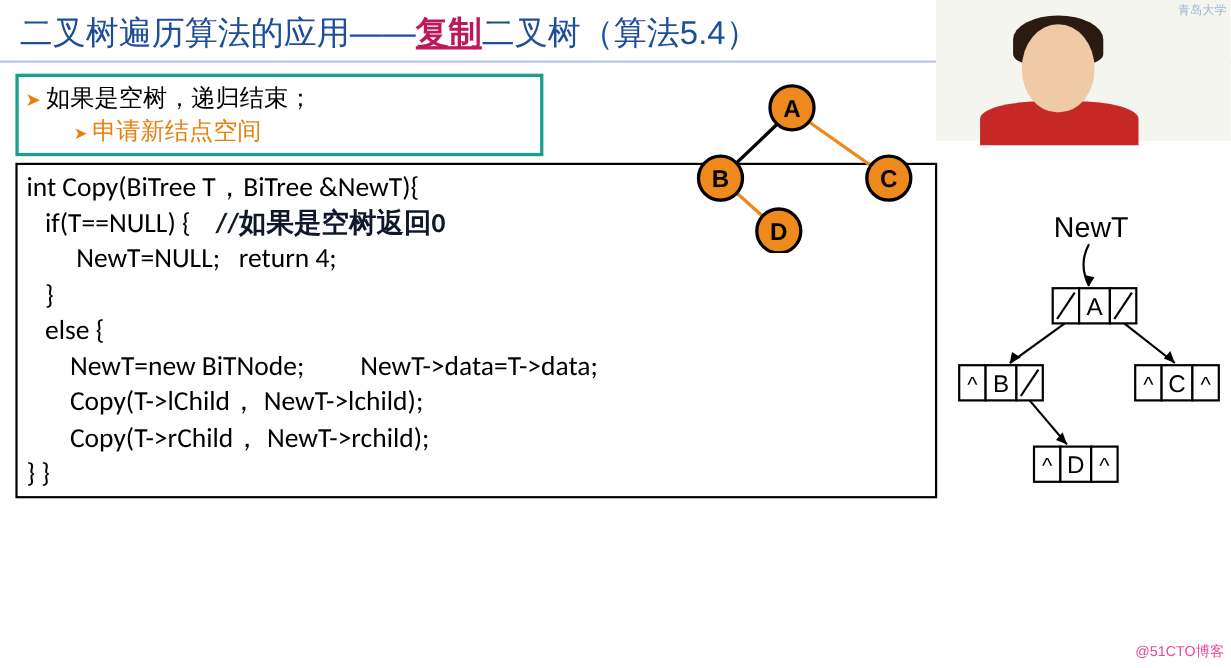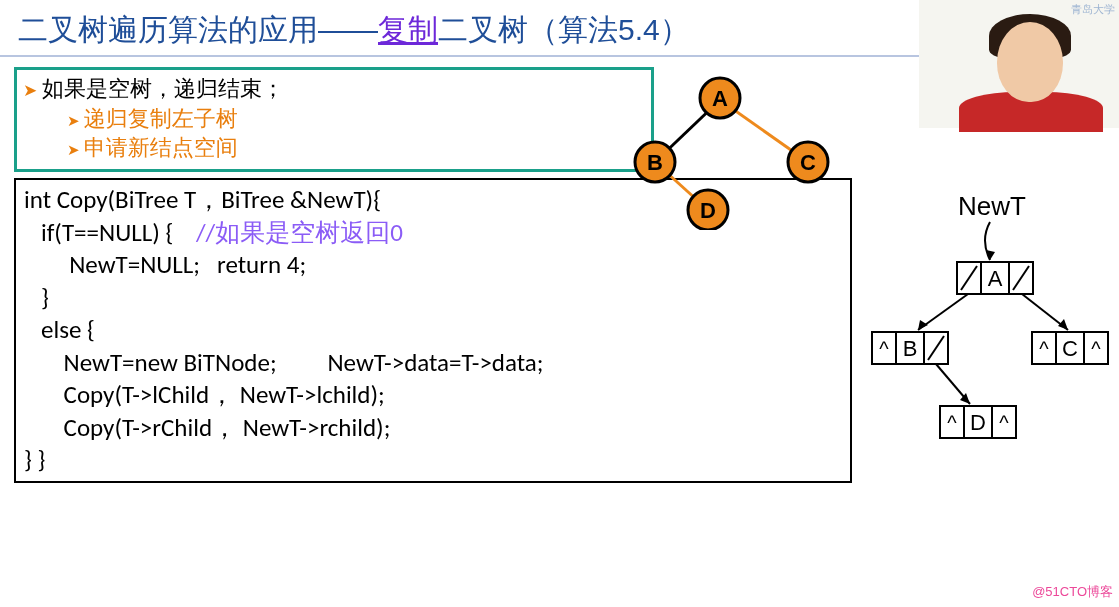--- a/index.html
+++ b/index.html
@@ -11,65 +11,65 @@
     font-family: "Microsoft YaHei", Arial, sans-serif;
     position: relative;
     overflow: hidden;
   }
   .title {
     font-size: 30px;
     color: #1f4e98;
     padding: 10px 0 4px 18px;
     border-bottom: 2px solid #b8c5e0;
   }
-  .title .accent { color: #6d28d9; font-weight: 400; text-decoration: underline; }
+  .title .accent { color: #be185d; font-weight: 700; text-decoration: underline; }
   .algo-box {
     margin: 10px 0 0 14px;
-    width: 640px;
+    width: 480px;
     border: 3px solid #1aa08a;
     padding: 4px 6px 6px 6px;
     font-size: 22px;
     line-height: 1.35;
   }
   .b-orange { color: #e97f0e; }
   .bullet::before { content: "➤ "; color: #e97f0e; font-size: 17px; }
   .sub-bul::before { content: "➤ "; color: #e97f0e; font-size: 15px; }
   .sub { margin-left: 44px; }
   .code-box {
     margin: 6px 0 0 14px;
     width: 838px;
     border: 2px solid #000;
     padding: 4px 6px 4px 8px;
     font-family: Calibri, Arial, sans-serif;
     font-size: 25px;
     line-height: 1.3;
     white-space: pre;
   }
-  .code-box .cmt { color: #8b5cf6; }
+  .code-box .cmt { color: #0f172a; font-weight: bold; }
   .tree-svg {
     position: absolute;
     left: 600px;
     top: 70px;
   }
   .newt-svg {
     position: absolute;
     left: 862px;
     top: 190px;
   }
   .watermark {
     position: absolute;
     right: 6px;
     bottom: 6px;
     color: #ec4899;
     font-size: 13px;
   }
   .webcam {
     position: absolute;
     right: 0; top: 0;
-    width: 200px; height: 128px;
+    width: 268px; height: 128px;
     background: #f5f5f0;
     margin-left: 15px;
   }
   .webcam .face {
     position: absolute;
     left: 78px; top: 22px;
     width: 66px; height: 80px;
     background: #f0c9a6;
     border-radius: 50% 50% 48% 48%;
   }
@@ -96,21 +96,20 @@
 </style>
 </head>
 <body>
 
 <div class="title">
   <span>二叉树遍历算法的应用——</span><span class="accent">复制</span><span>二叉树（算法5.4）</span>
 </div>
 
 <div class="algo-box">
   <div class="bullet"><span>如果是空树，递归结束；</span></div>
-  <div class="sub sub-bul b-orange">递归复制左子树</div>
   <div class="sub sub-bul b-orange">申请新结点空间</div>
 </div>
 
 <div class="code-box"><span>int Copy(BiTree T，BiTree &amp;NewT){</span>
 <span>   if(T==NULL) {    </span><span class="cmt">//如果是空树返回0</span>
 <span>        NewT=NULL;   return 4;</span>
 <span>   }</span>
 <span>   else {</span>
 <span>       NewT=new BiTNode;         NewT-&gt;data=T-&gt;data;</span>
 <span>       Copy(T-&gt;lChild， NewT-&gt;lchild);</span>

